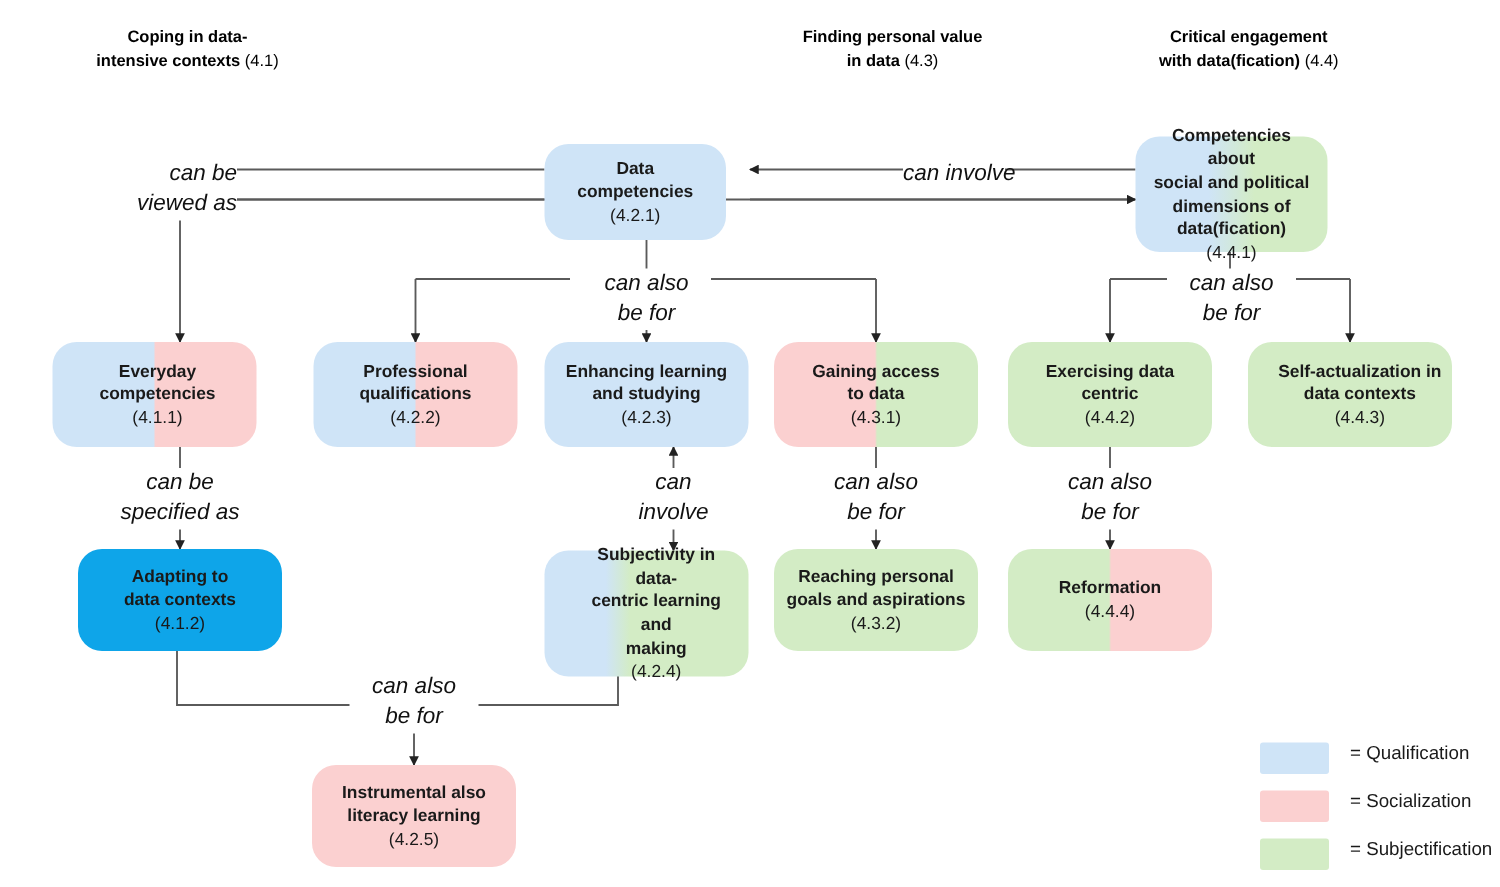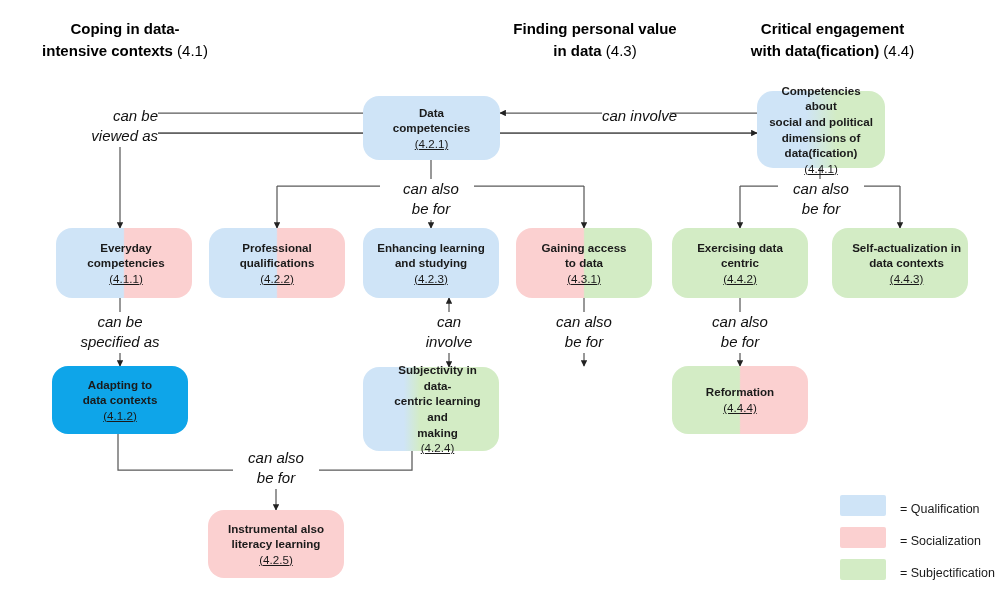--- a/index.html
+++ b/index.html
@@ -18,21 +18,21 @@
   #wires {
     position: absolute;
     left: 0;
     top: 0;
     width: 1000px;
     height: 591px;
   }
   .col-header {
     position: absolute;
     text-align: center;
-    font-size: 15px;
+    font-size: 11px;
     font-weight: bold;
     color: #000000;
     line-height: 1.45;
   }
   .col-header .num {
     font-weight: normal;
   }
   .node {
     position: absolute;
     box-sizing: border-box;
@@ -42,42 +42,41 @@
     justify-content: center;
     text-align: center;
     font-size: 11.6px;
     font-weight: bold;
     color: #1a1a1a;
     line-height: 1.35;
     padding: 3px 7px;
   }
   .node .num {
     font-weight: normal;
-    text-decoration: underline;
   }
   .edge-label {
     position: absolute;
     font-style: italic;
     font-size: 15px;
     color: #111111;
     line-height: 1.35;
     text-align: center;
     background: #ffffff;
     white-space: nowrap;
   }
   .edge-label.right {
     text-align: right;
   }
   .legend {
     position: absolute;
   }
   .legend-row {
     position: absolute;
     display: flex;
-    align-items: flex-end;
+    align-items: flex-start;
   }
   .legend-swatch {
     width: 46px;
     height: 21px;
     border-radius: 2px;
   }
   .legend-text {
     margin-left: 14px;
     font-size: 12.5px;
     color: #1a1a1a;
@@ -159,40 +158,40 @@
     <span>in data</span>
     <span class="num">(4.3)</span>
   </div>
 
   <div class="col-header" style="left: 720px; top: 18px; width: 225px;">
     <span>Critical engagement</span><br>
     <span>with data(fication)</span>
     <span class="num">(4.4)</span>
   </div>
 
-  <div class="node" style="left: 363px; top: 96px; width: 137px; height: 64px; background: #cfe4f7;">
+  <div class="node" style="left: 363px; top: 96px; width: 121px; height: 64px; background: #cfe4f7;">
     <div>
       <span>Data</span><br>
       <span>competencies</span><br>
       <span class="num">(4.2.1)</span>
     </div>
   </div>
 
   <div class="node" style="left: 757px; top: 91px; width: 128px; height: 77px;
               background: linear-gradient(to right, #cfe4f7 0%, #cfe4f7 38%, #d3ecc5 62%, #d3ecc5 100%);">
     <div>
       <span>Competencies about</span><br>
       <span>social and political</span><br>
       <span>dimensions of</span><br>
       <span>data(fication)</span><br>
       <span class="num">(4.4.1)</span>
     </div>
   </div>
 
-  <div class="node" style="left: 56px; top: 228px; width: 136px; height: 70px;
+  <div class="node" style="left: 35px; top: 228px; width: 136px; height: 70px;
               background: linear-gradient(to right, #cfe4f7 0%, #cfe4f7 49.5%, #fbd0d0 50.5%, #fbd0d0 100%); padding-left: 11px;">
     <div>
       <span>Everyday</span><br>
       <span>competencies</span><br>
       <span class="num">(4.1.1)</span>
     </div>
   </div>
 
   <div class="node" style="left: 209px; top: 228px; width: 136px; height: 70px;
               background: linear-gradient(to right, #cfe4f7 0%, #cfe4f7 49.5%, #fbd0d0 50.5%, #fbd0d0 100%);">
@@ -247,20 +246,27 @@
   <div class="node" style="left: 363px; top: 367px; width: 136px; height: 84px;
               background: linear-gradient(to right, #cfe4f7 0%, #cfe4f7 30%, #d3ecc5 42%, #d3ecc5 100%); padding-left: 20px;">
     <div>
       <span>Subjectivity in data-</span><br>
       <span>centric learning and</span><br>
       <span>making</span><br>
       <span class="num">(4.2.4)</span>
     </div>
   </div>
 
+  <div class="node" style="left: 516px; top: 366px; width: 136px; height: 68px; background: #d3ecc5;">
+    <div>
+      <span>Reaching personal</span><br>
+      <span>goals and aspirations</span><br>
+      <span class="num">(4.3.2)</span>
+    </div>
+  </div>
 
   <div class="node" style="left: 672px; top: 366px; width: 136px; height: 68px;
               background: linear-gradient(to right, #d3ecc5 0%, #d3ecc5 49.5%, #fbd0d0 50.5%, #fbd0d0 100%);">
     <div>
       <span>Reformation</span><br>
       <span class="num">(4.4.4)</span>
     </div>
   </div>
 
   <div class="node" style="left: 208px; top: 510px; width: 136px; height: 68px; background: #fbd0d0;">

